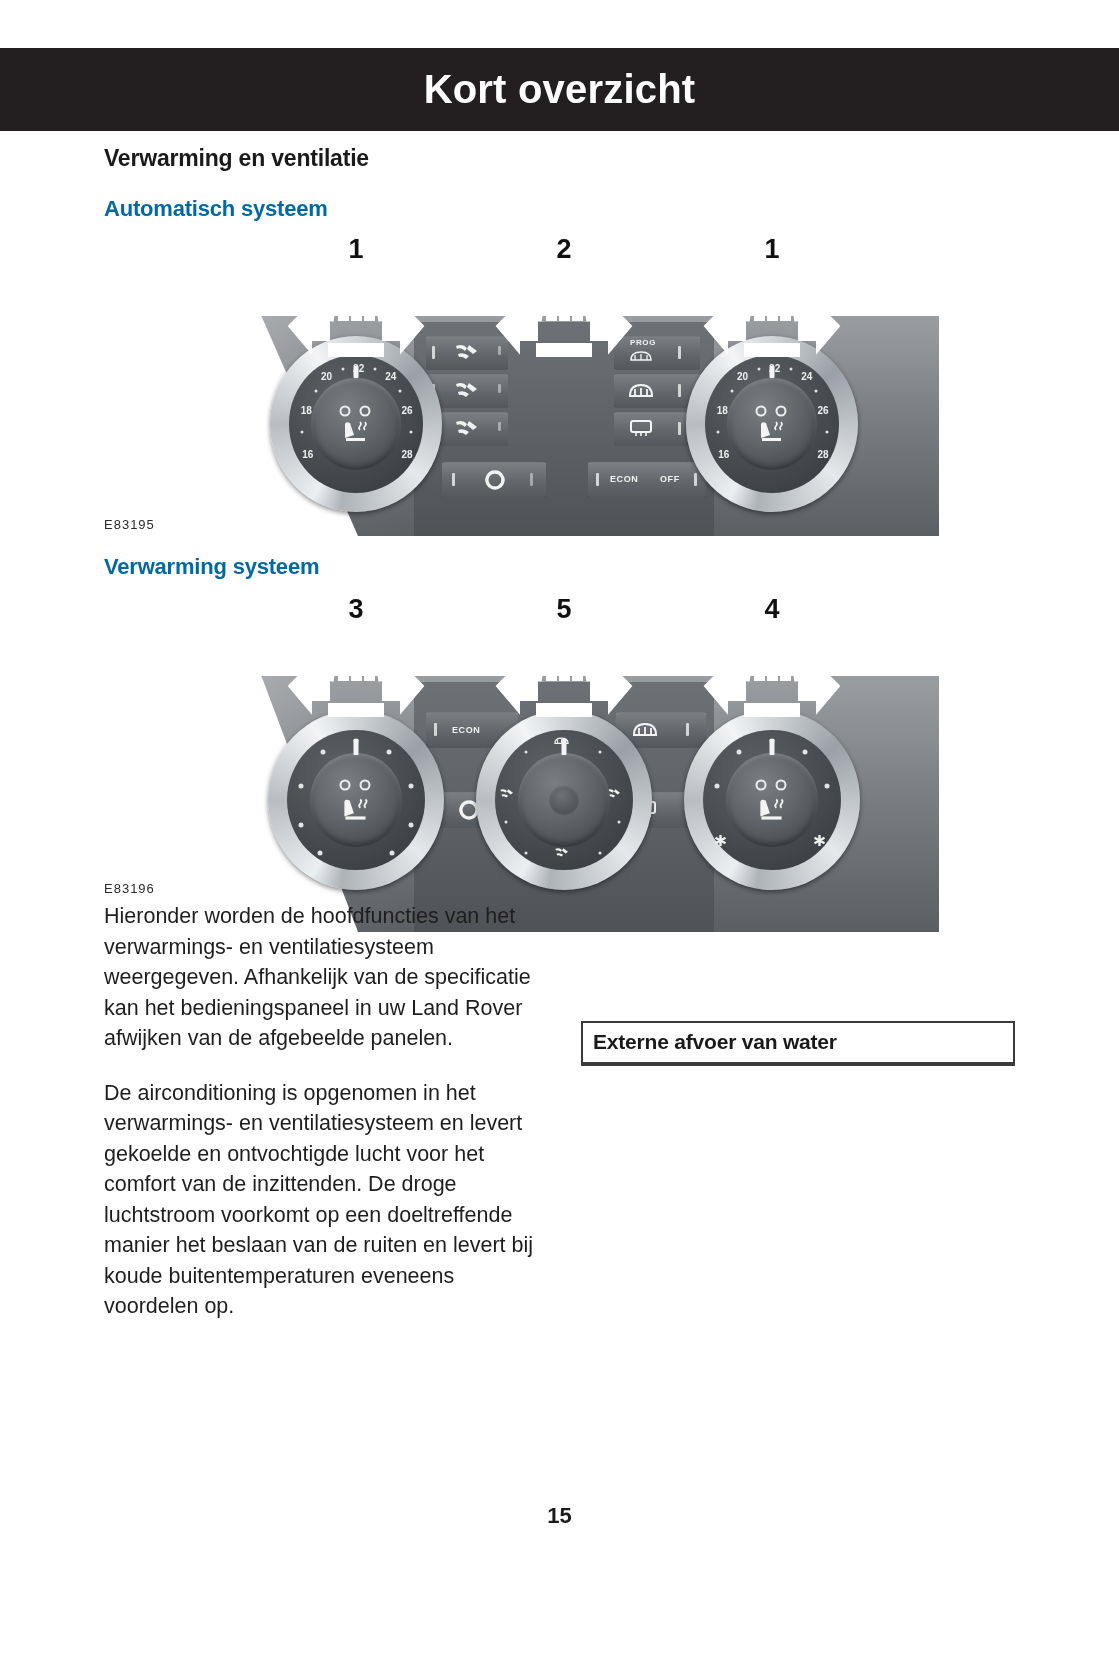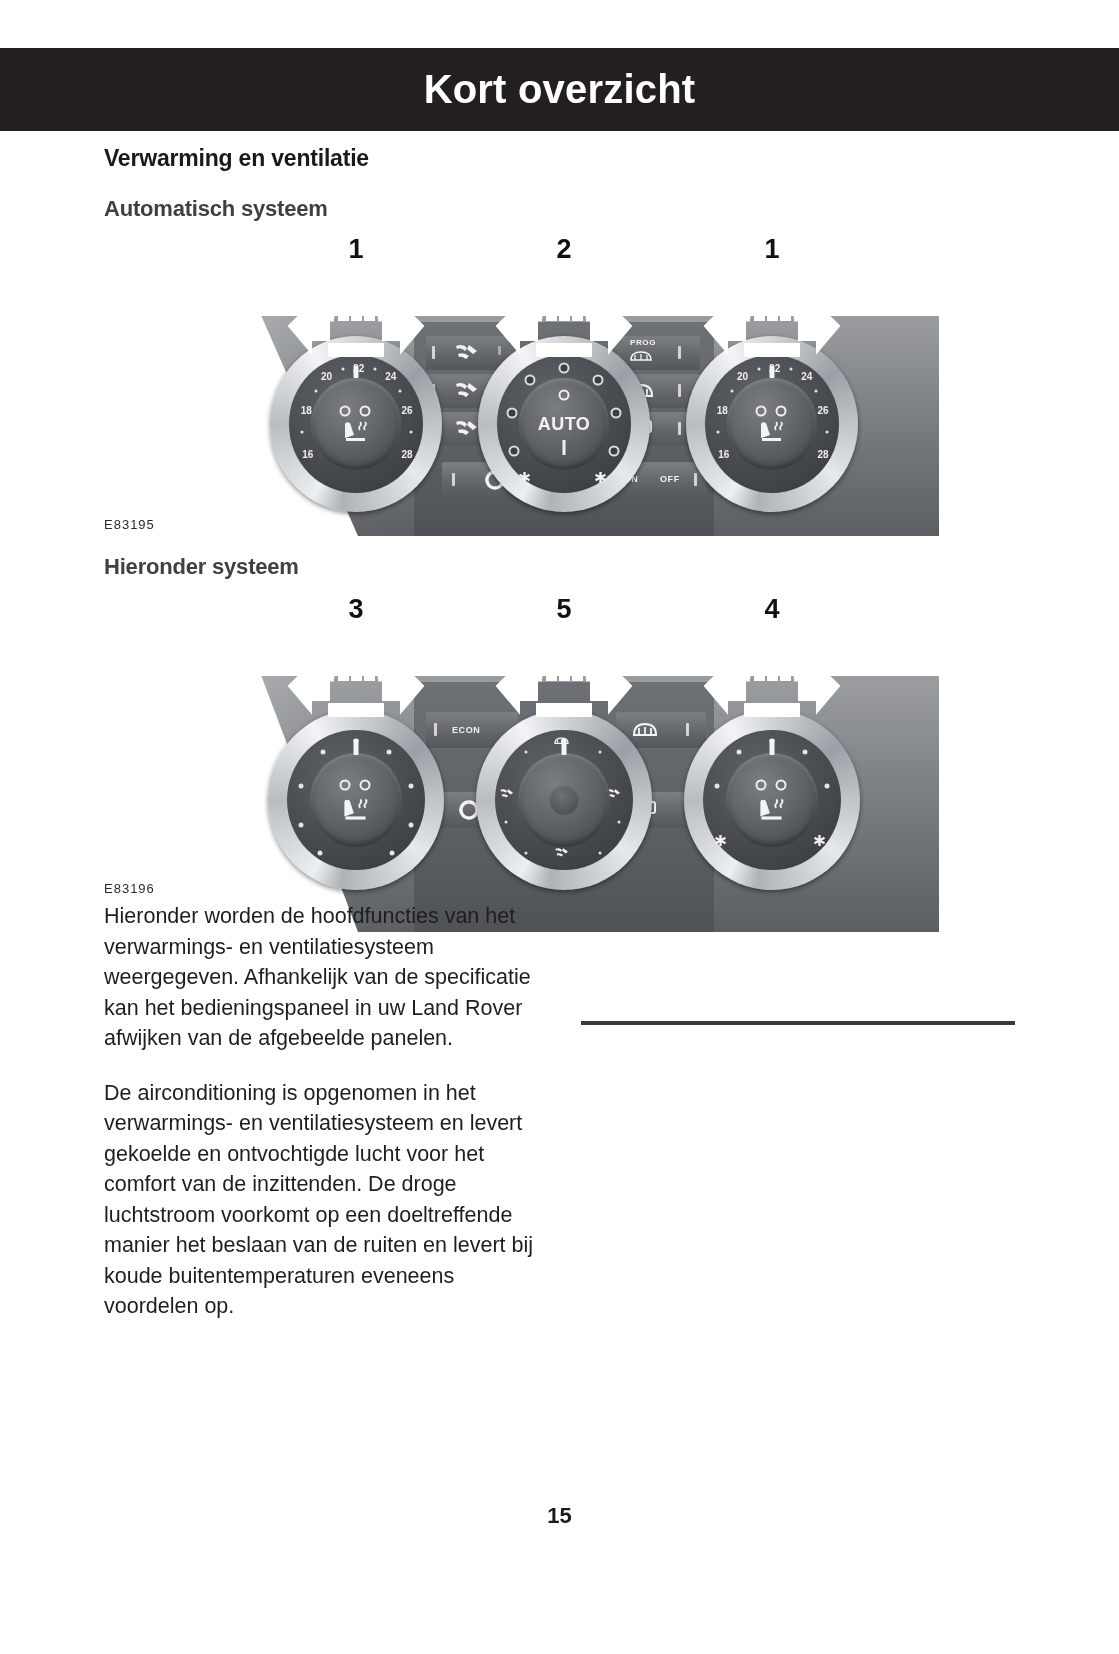--- a/index.html
+++ b/index.html
@@ -51,21 +51,21 @@
     font-size: 23px;
     font-weight: bold;
     color: #1a1a1a;
     letter-spacing: -0.2px;
   }
   .h-sub {
     position: absolute;
     left: 104px;
     font-size: 22px;
     font-weight: bold;
-    color: #404040;
+    color: #0369a1;
     letter-spacing: -0.2px;
   }
 
   
   .figure {
     position: absolute;
     left: 104px;
   }
   .fig-callouts {
     position: relative;
@@ -397,43 +397,20 @@
           <div class="face-dot" style="left:38%;top:36%;"></div>
           <div class="face-dot" style="left:60%;top:36%;"></div>
           <svg width="34" height="30" viewBox="0 0 34 30" style="position:absolute;left:50%;top:58%;transform:translate(-50%,-50%);">
             <path d="M6 22 L6 9 Q6 5 11 7 L15 19 Z" fill="#f4f4f4"></path>
             <path d="M7 22 L26 22 L26 25 L7 25 Z" fill="#f4f4f4"></path>
             <path d="M21 6 q2 2 0 4 q-2 2 0 4 M26 6 q2 2 0 4 q-2 2 0 4" stroke="#f4f4f4" stroke-width="1.6" fill="none"></path>
           </svg>
         </div>
       </div>
 
-      <div class="knob" style="left:460px;top:152px;width:172px;height:176px;">
-        <div class="ring-outer"></div>
-        <div class="ring-scale">
-          <div class="ring-hole" style="left:50%;top:9%;"></div>
-          <div class="ring-hole" style="left:25%;top:18%;"></div>
-          <div class="ring-hole" style="left:75%;top:18%;"></div>
-          <div class="ring-hole" style="left:11%;top:42%;"></div>
-          <div class="ring-hole" style="left:89%;top:42%;"></div>
-          <div class="ring-hole" style="left:13%;top:70%;"></div>
-          <div class="ring-hole" style="left:87%;top:70%;"></div>
-          <svg width="13" height="13" viewBox="0 0 13 13" style="position:absolute;left:16%;top:84%;">
-            <path d="M6.5 1 L6.5 12 M1.5 3.8 L11.5 9.2 M1.5 9.2 L11.5 3.8" stroke="#f2f2f2" stroke-width="2.4"></path>
-          </svg>
-          <svg width="13" height="13" viewBox="0 0 13 13" style="position:absolute;left:72%;top:84%;">
-            <path d="M6.5 1 L6.5 12 M1.5 3.8 L11.5 9.2 M1.5 9.2 L11.5 3.8" stroke="#f2f2f2" stroke-width="2.4"></path>
-          </svg>
-        </div>
-        <div class="knob-face">
-          <div class="face-dot" style="left:50%;top:18%;"></div>
-          <div class="auto-text">AUTO</div>
-          <div class="auto-bar" style="top:68%;"></div>
-        </div>
-      </div>
 
       <div class="knob" style="left:668px;top:152px;width:172px;height:176px;">
         <div class="ring-outer"></div>
         <div class="ring-scale">
           <div class="scale-num" style="left:14%;top:72%;">16</div>
           <div class="scale-num" style="left:13%;top:40%;">18</div>
           <div class="scale-num" style="left:28%;top:15%;">20</div>
           <div class="scale-num" style="left:52%;top:9%;">22</div>
           <div class="scale-num" style="left:76%;top:15%;">24</div>
           <div class="scale-num" style="left:88%;top:40%;">26</div>
@@ -498,21 +475,21 @@
           <rect x="96" y="4" width="8" height="26" transform="rotate(-10 100 17)"></rect>
           <rect x="48" y="54" width="54" height="12"></rect>
         </g>
       </svg>
 
     </div>
   </div>
 
   <div class="fig-code" style="top:386px;">E83195</div>
 
-  <div class="h-sub" style="top:423px;">Hieronder systeem</div>
+  <div class="h-sub" style="top:423px;">Verwarming systeem</div>
 
   <div class="figure" style="top:463px;">
 
     <div class="fig-callouts">
       <div class="callout" style="left:252px;">3</div>
       <div class="callout" style="left:460px;">5</div>
       <div class="callout" style="left:668px;">4</div>
     </div>
 
     <div class="fig-stage" style="height:300px;">
@@ -682,17 +659,18 @@
 
   <div class="fig-code" style="top:750px;">E83196</div>
 
   <div class="col col-left" style="top:770px;">
     <p>Hieronder worden de hoofdfuncties van het verwarmings- en ventilatiesysteem weergegeven. Afhankelijk van de specificatie kan het bedieningspaneel in uw Land Rover afwijken van de afgebeelde panelen.</p>
     <p>De airconditioning is opgenomen in het verwarmings- en ventilatiesysteem en levert gekoelde en ontvochtigde lucht voor het comfort van de inzittenden. De droge luchtstroom voorkomt op een doeltreffende manier het beslaan van de ruiten en levert bij koude buitentemperaturen eveneens voordelen op.</p>
   </div>
 
 
   <div class="note-box" style="top:890px;">
+    <div class="note-title">Externe afvoer van water</div>
   </div>
 
   <div class="page-number" style="top:1372px;">15</div>
 
 </div>
 
 </body></html>

